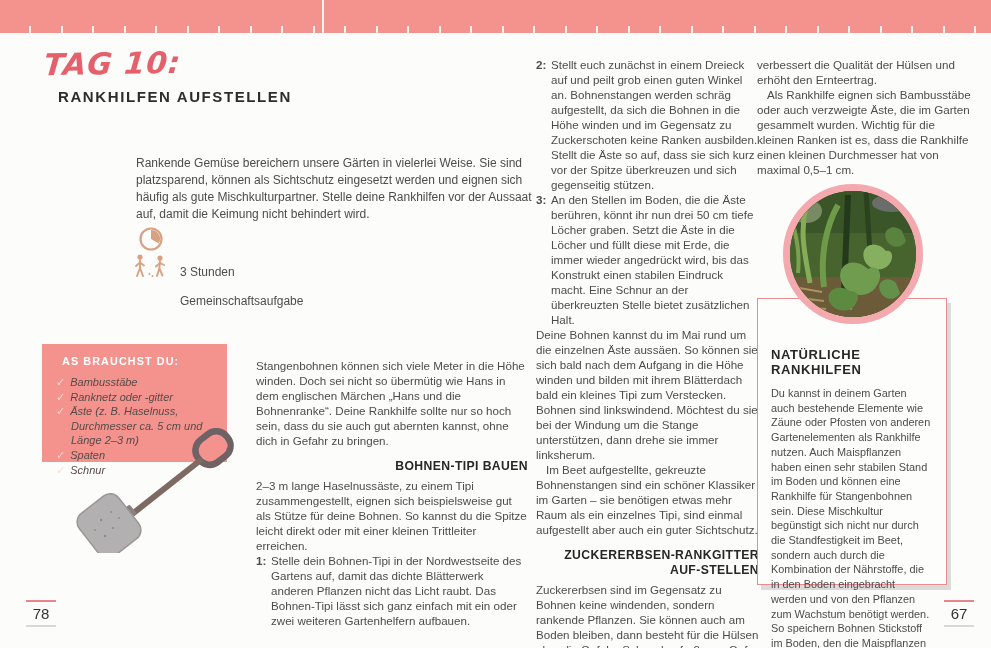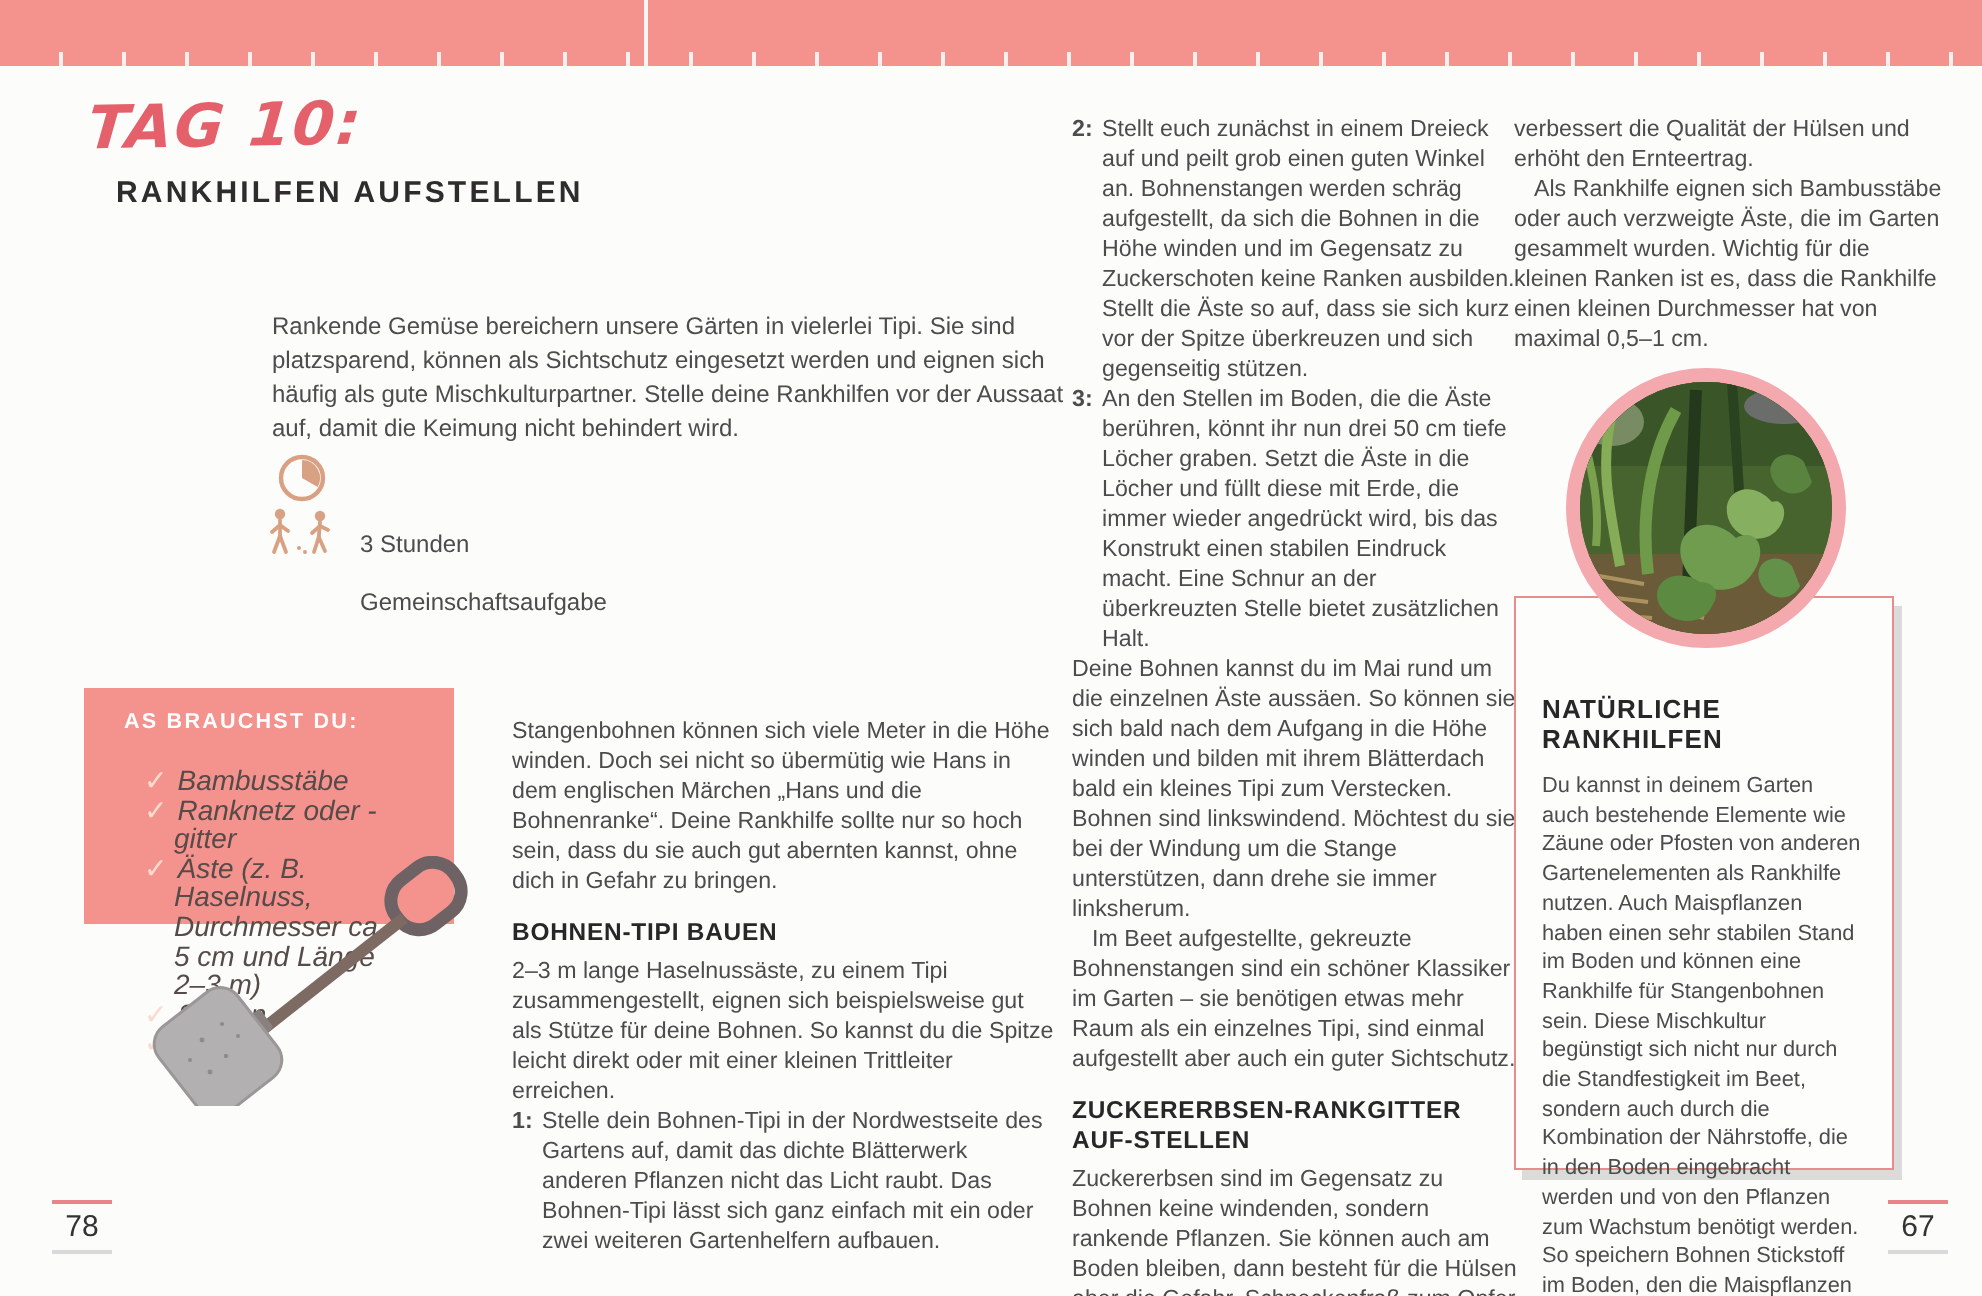--- a/index.html
+++ b/index.html
@@ -21,32 +21,32 @@
 
   .intro{position:absolute;left:136px;top:155px;width:408px;font-size:12px;line-height:1.42;color:#4c4c4c;}
 
   .meta-icon{position:absolute;}
   .meta-label{position:absolute;font-size:12px;color:#4c4c4c;margin-top:32px;}
 
   
   .materials-box{position:absolute;left:42px;top:344px;width:185px;height:118px;background:#f4928e;
      box-sizing:border-box;padding:11px 14px;}
   .materials-title{font-size:10.8px;font-weight:bold;letter-spacing:1.1px;color:#ffffff;margin:0 0 8px 6px;}
-  .materials-list{margin:16px;padding:0;list-style:none;font-size:14px;font-style:italic;
+  .materials-list{margin:0;padding:0;list-style:none;font-size:11px;font-style:italic;
      color:#564b48;line-height:14.6px;}
   .materials-list li{padding-left:15px;text-indent:-15px;}
   .materials-list .check{color:#f9dbd0;font-style:normal;margin-right:5px;}
 
   .spade{position:absolute;left:75px;top:428px;z-index:2;}
 
   
   .col{position:absolute;font-size:11.6px;line-height:15px;color:#4c4c4c;}
   .col p{margin:0 0 0 0;}
   .col .indent{text-indent:10px;}
-  .col h3{font-size:12.2px;font-weight:bold;letter-spacing:.4px;color:#272727;margin:11px 0 4px 0;}
+  .col h3{font-size:12.2px;font-weight:bold;letter-spacing:.4px;color:#272727;margin:11px 0 4px 0;text-align:right;}
   .step{display:flex;}
   .step .num{font-weight:bold;flex:0 0 15px;}
   .step .txt{flex:1;}
 
   .col-bohnen{left:256px;top:358px;width:272px;}
   .col-steps{left:536px;top:57px;width:223px;}
   .col-right{left:757px;top:57px;width:216px;}
 
   
   .photo-ring{position:absolute;left:783px;top:184px;width:126px;height:126px;border-radius:50%;
@@ -73,21 +73,21 @@
 <div class="spread">
 
   <div class="top-band">
     <div class="ticks"></div>
     <div class="divider"></div>
   </div>
 
   <div class="day-label">TAG 10:</div>
   <div class="page-title">RANKHILFEN AUFSTELLEN</div>
 
-  <div class="intro">Rankende Gemüse bereichern unsere Gärten in vielerlei Tipi. Sie sind platzsparend, können als Sichtschutz eingesetzt werden und eignen sich häufig als gute Mischkulturpartner. Stelle deine Rankhilfen vor der Aussaat auf, damit die Keimung nicht behindert wird.</div>
+  <div class="intro">Rankende Gemüse bereichern unsere Gärten in vielerlei Weise. Sie sind platzsparend, können als Sichtschutz eingesetzt werden und eignen sich häufig als gute Mischkulturpartner. Stelle deine Rankhilfen vor der Aussaat auf, damit die Keimung nicht behindert wird.</div>
 
   <div class="meta-icon" style="left:138px;top:226px;">
     <svg width="26" height="26" viewBox="0 0 26 26">
       <circle cx="13" cy="13" r="10.5" fill="none" stroke="#d9a183" stroke-width="2.2"></circle>
       <path d="M13,13 L13,4 A9,9 0 0 1 20.8,17.5 Z" fill="#d9a183"></path>
     </svg>
   </div>
   <div class="meta-label" style="left:180px;top:233px;">3 Stunden</div>
 
   <div class="meta-icon" style="left:133px;top:253px;">

